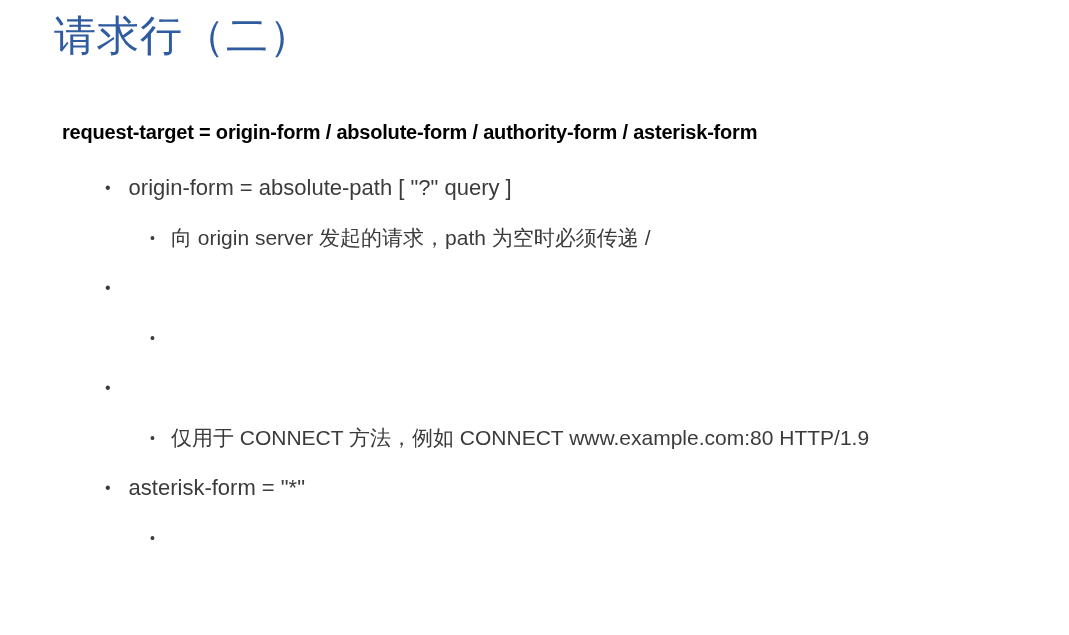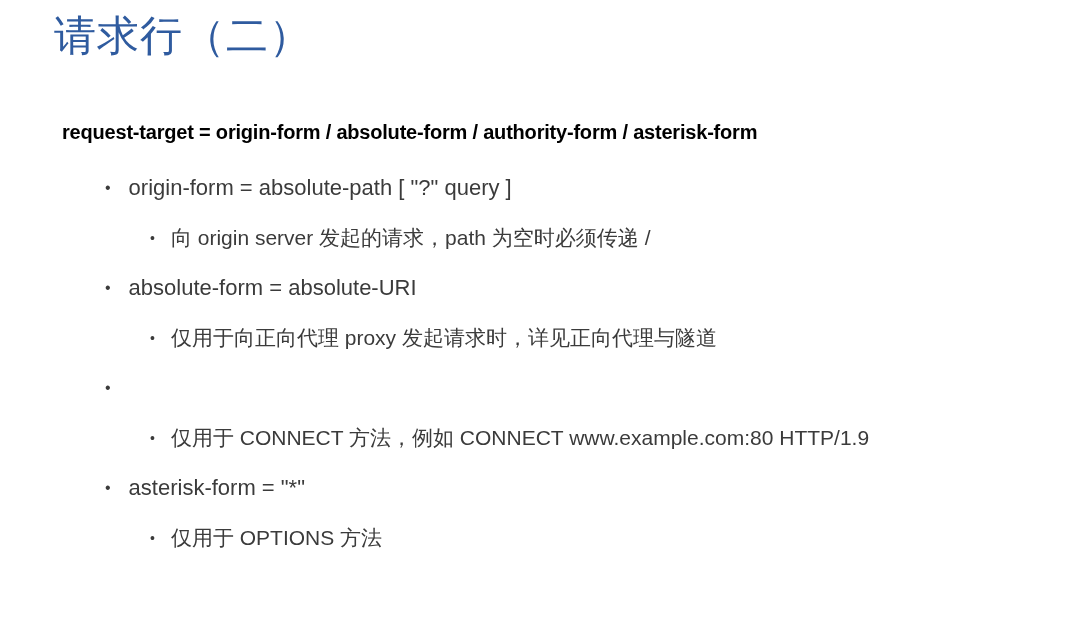--- a/index.html
+++ b/index.html
@@ -87,38 +87,35 @@
       <span class="bullet-glyph">•</span>
       <span class="term-text">origin-form = absolute-path [ "?" query ]</span>
     </div>
     <div class="row level-2">
       <span class="bullet-glyph">•</span>
       <span class="note-text">向 origin server 发起的请求，path 为空时必须传递 /</span>
     </div>
 
     <div class="row level-1">
       <span class="bullet-glyph">•</span>
-      <span class="term-text">absolute-form = absolute-URI</span>
     </div>
     <div class="row level-2">
       <span class="bullet-glyph">•</span>
-      <span class="note-text">仅用于向正向代理 proxy 发起请求时，详见正向代理与隧道</span>
     </div>
 
     <div class="row level-1">
       <span class="bullet-glyph">•</span>
     </div>
     <div class="row level-2">
       <span class="bullet-glyph">•</span>
       <span class="note-text">仅用于 CONNECT 方法，例如 CONNECT www.example.com:80 HTTP/1.9</span>
     </div>
 
     <div class="row level-1">
       <span class="bullet-glyph">•</span>
       <span class="term-text">asterisk-form = "*"</span>
     </div>
     <div class="row level-2">
       <span class="bullet-glyph">•</span>
-      <span class="note-text">仅用于 OPTIONS 方法</span>
     </div>
 
   </div>
 </div>
 
 </body></html>

